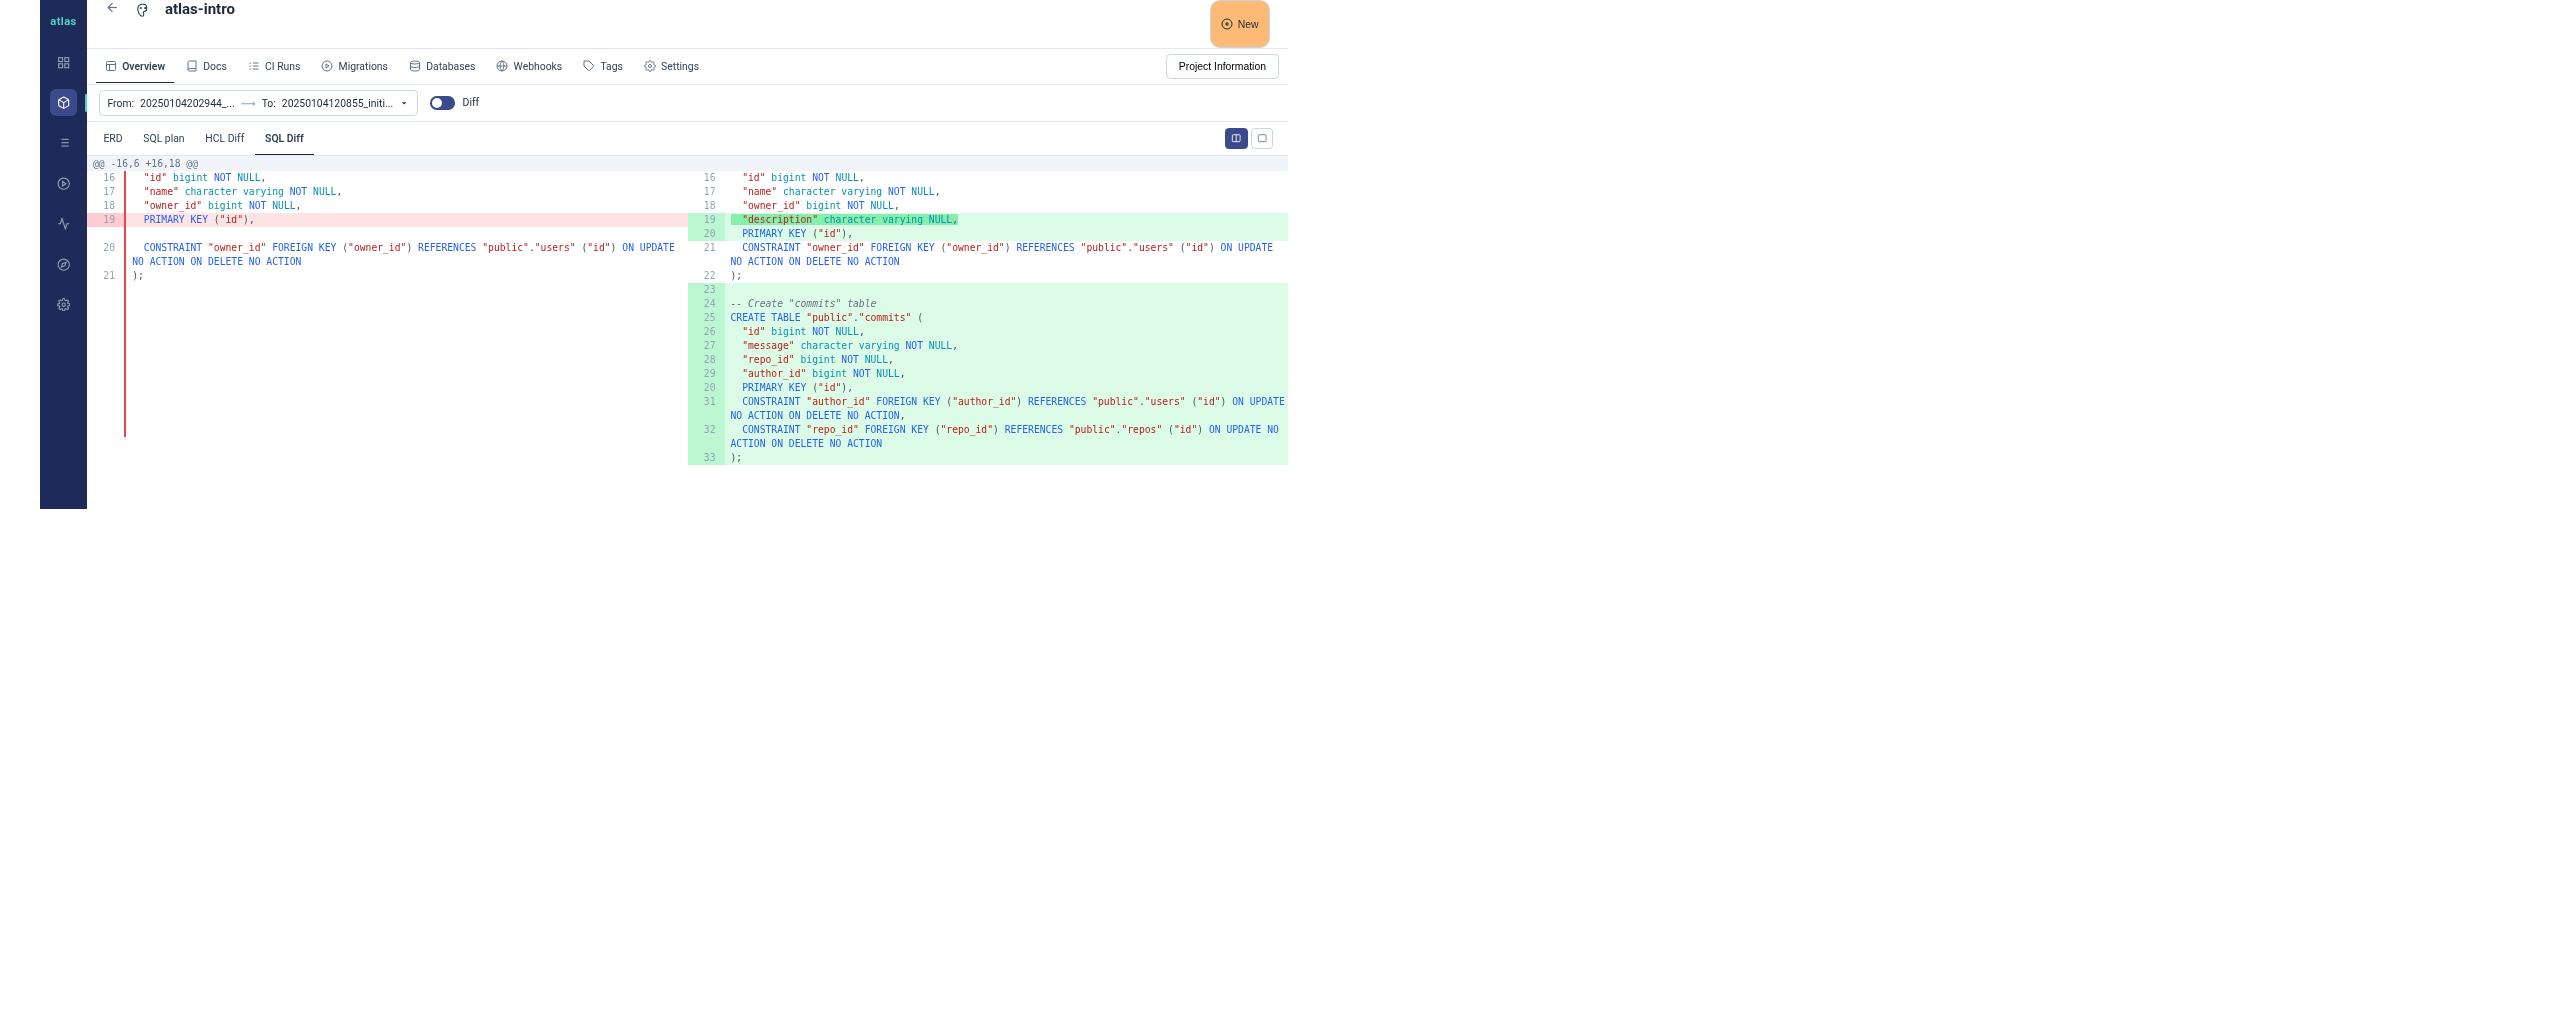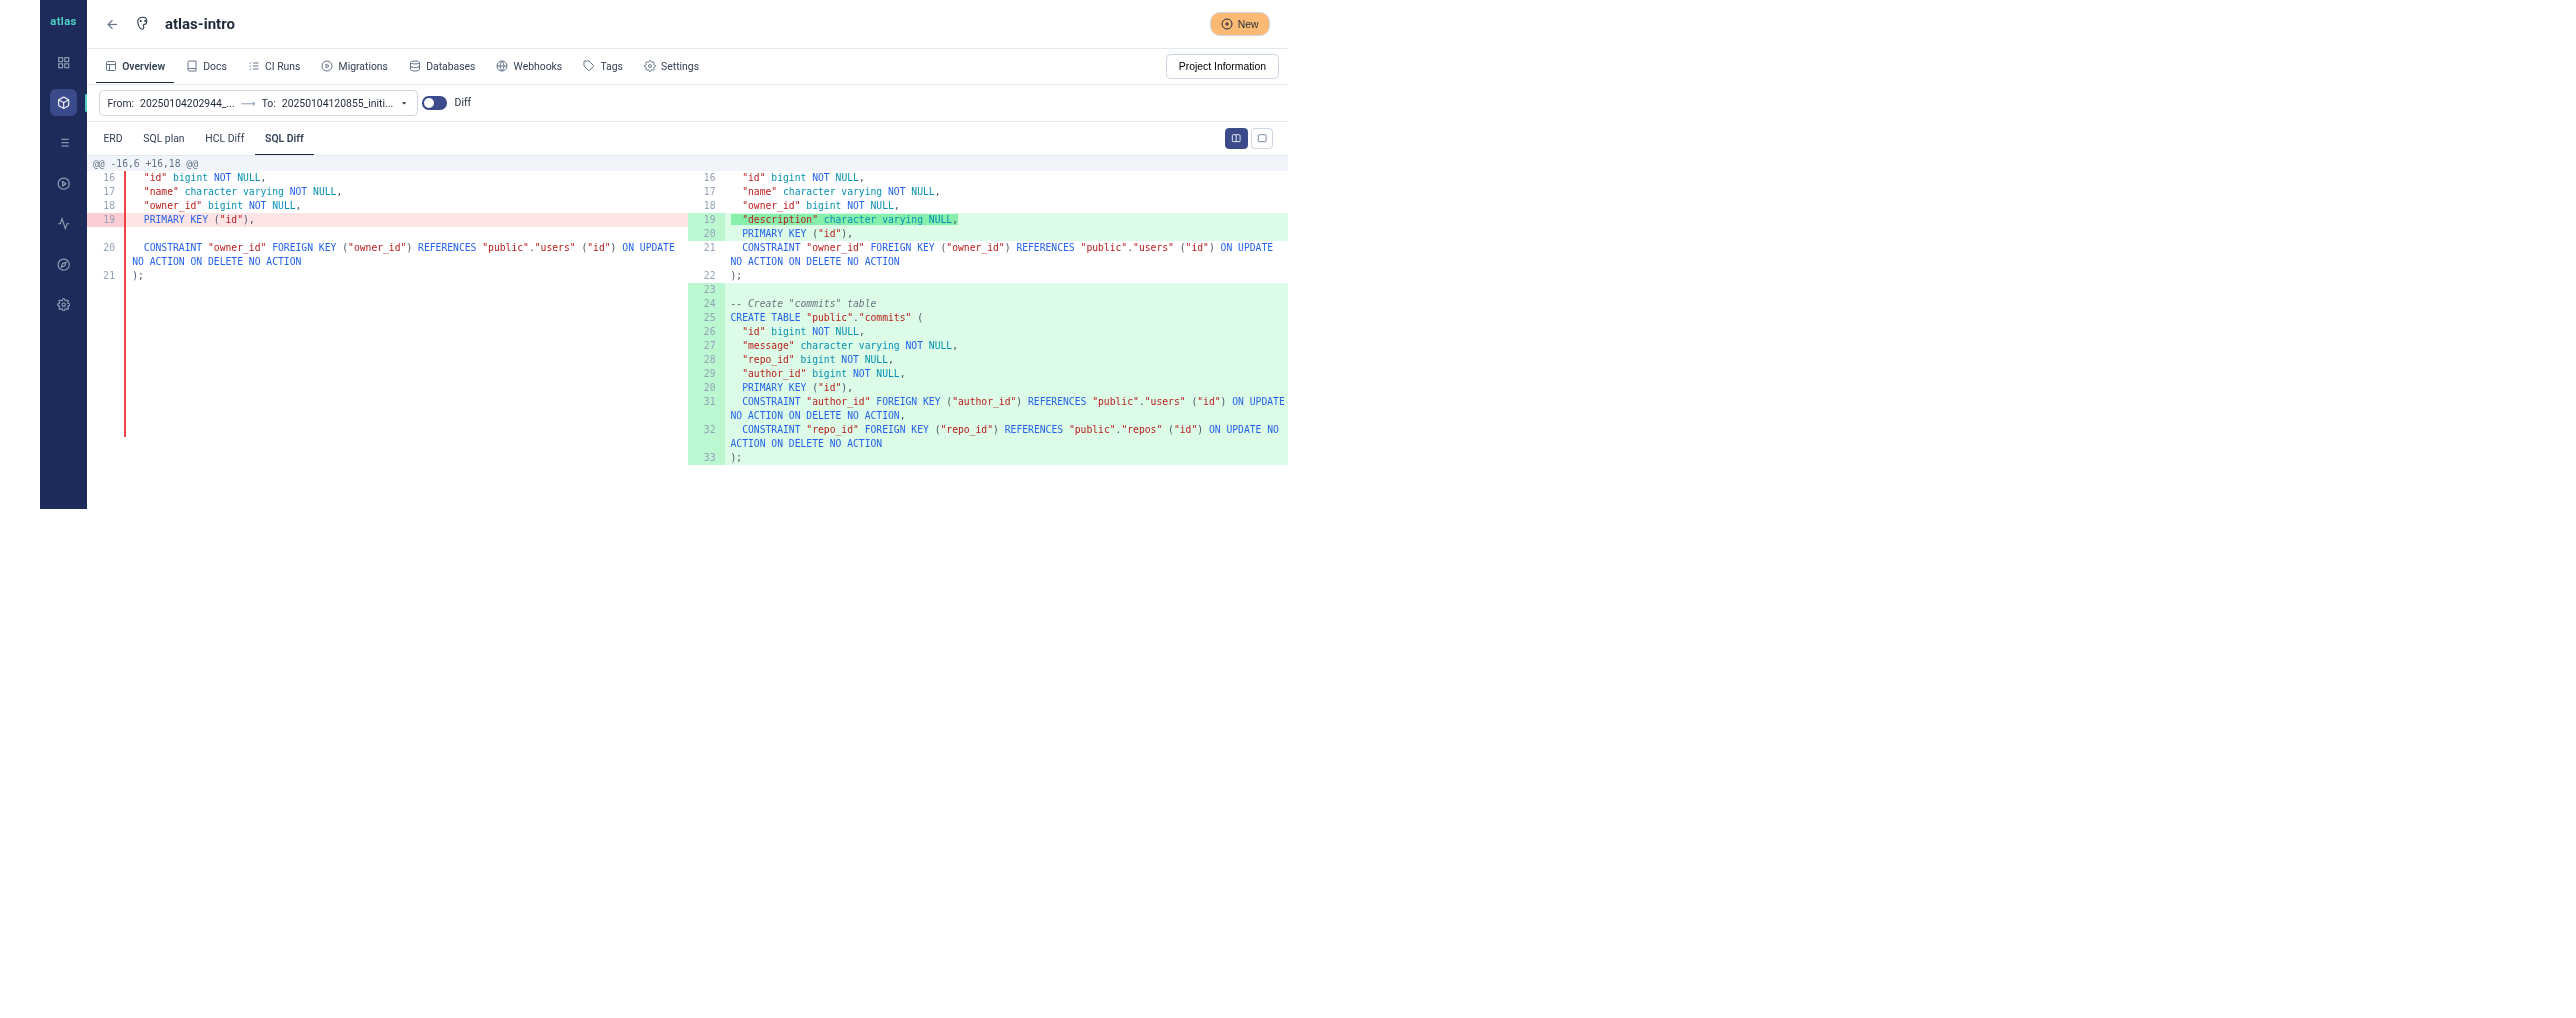--- a/index.html
+++ b/index.html
@@ -4,31 +4,31 @@
 <style>
 * { box-sizing: border-box; margin: 0; padding: 0; }
 body { font-family: -apple-system, BlinkMacSystemFont, 'Segoe UI', Roboto, sans-serif; font-size: 10.4px; color: #1e293b; background: #fff; overflow: hidden; }
 .app { display: flex; height: 509px; width: 1288px; }
 .sidebar { width: 47px; background: #1e2a5a; display: flex; flex-direction: column; align-items: center; padding-top: 9px; gap: 13.4px; margin-left: 40px; }
 .logo { color: #4fd1c5; font-weight: 700; font-size: 11.2px; letter-spacing: 0.4px; padding: 6px 0 7.5px; }
 .sidebar-icon { width: 27px; height: 27px; display: flex; align-items: center; justify-content: center; color: #94a3b8; border-radius: 6px; cursor: pointer; }
 .sidebar-icon.active { background: #3b4a8a; color: #fff; position: relative; }
 .sidebar-icon.active::after { content: ''; position: absolute; right: -10.4px; top: 4.5px; bottom: 4.5px; width: 2.2px; background: #4fd1c5; border-radius: 1.5px; }
 .main { flex: 1; display: flex; flex-direction: column; min-width: 0; }
-.header { height: 49px; border-bottom: 0.7px solid #e2e8f0; display: flex; align-items: center; padding: 0 18px; gap: 12px; }
+.header { height: 49px; border-bottom: 0.7px solid #e2e8f0; display: flex; padding: 0 18px; gap: 12px; }
 .back-arrow { color: #64748b; cursor: pointer; }
 .project-icon { width: 21px; height: 21px; display: flex; align-items: center; justify-content: center; }
 .project-title { font-size: 15px; font-weight: 700; color: #1e293b; flex: 1; }
 .new-btn { border: 0.7px solid #cbd5e1; background: #fdba74; color: #1e293b; padding: 5.2px 10.4px; border-radius: 10px; display: flex; align-items: center; gap: 4.5px; font-size: 10.4px; font-weight: 500; cursor: pointer; }
 .tabs-row { height: 36px; border-bottom: 0.7px solid #e2e8f0; display: flex; align-items: center; padding: 0 9px; gap: 3px; }
 .tab { display: flex; align-items: center; gap: 5.2px; padding: 9px 9px; color: #334155; font-size: 10.4px; cursor: pointer; border-bottom: 1.5px solid transparent; }
 .tab.active { border-bottom-color: #1e293b; font-weight: 600; }
 .tab-icon { width: 12px; height: 12px; display: flex; align-items: center; justify-content: center; color: #64748b; }
 .project-info-btn { margin-left: auto; border: 0.7px solid #cbd5e1; background: #fff; padding: 6px 12px; border-radius: 4.5px; font-size: 10.4px; cursor: pointer; }
-.filter-row { height: 37px; border-bottom: 0.7px solid #e2e8f0; display: flex; align-items: center; padding: 0 12px; gap: 4px; }
+.filter-row { height: 37px; border-bottom: 0.7px solid #e2e8f0; display: flex; align-items: center; padding: 0 12px; gap: 12px; }
 .range-selector { border: 0.7px solid #cbd5e1; border-radius: 4.5px; padding: 5.2px 7.5px; display: flex; align-items: center; gap: 6px; font-size: 10.4px; cursor: pointer; }
 .range-arrow { color: #94a3b8; }
 .diff-toggle { display: flex; align-items: center; gap: 7.5px; }
 .toggle-switch { width: 25px; height: 13.4px; background: #3b4a8a; border-radius: 6.7px; position: relative; cursor: pointer; }
 .toggle-knob { width: 10.4px; height: 10.4px; background: #fff; border-radius: 50%; position: absolute; top: 1.5px; left: 1.5px; }
 .subtabs-row { height: 34px; border-bottom: 0.7px solid #e2e8f0; display: flex; align-items: center; padding: 0 6px; }
 .subtab { padding: 9px 10.4px; font-size: 10.4px; color: #334155; cursor: pointer; border-bottom: 1.5px solid transparent; }
 .subtab.active { font-weight: 600; border-bottom-color: #1e293b; }
 .view-toggles { margin-left: auto; display: flex; gap: 3px; margin-right: 9px; }
 .view-toggle { width: 22.4px; height: 21px; border: 0.7px solid #cbd5e1; border-radius: 3.7px; display: flex; align-items: center; justify-content: center; cursor: pointer; background: #fff; color: #64748b; }

